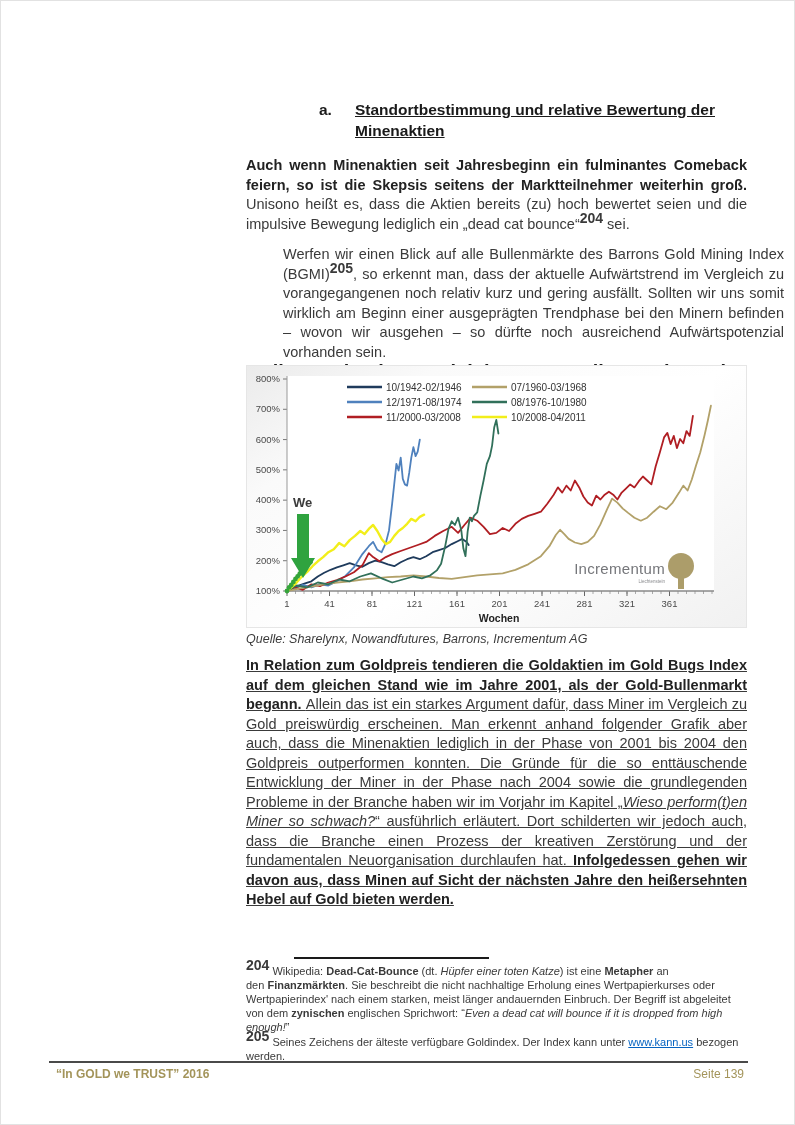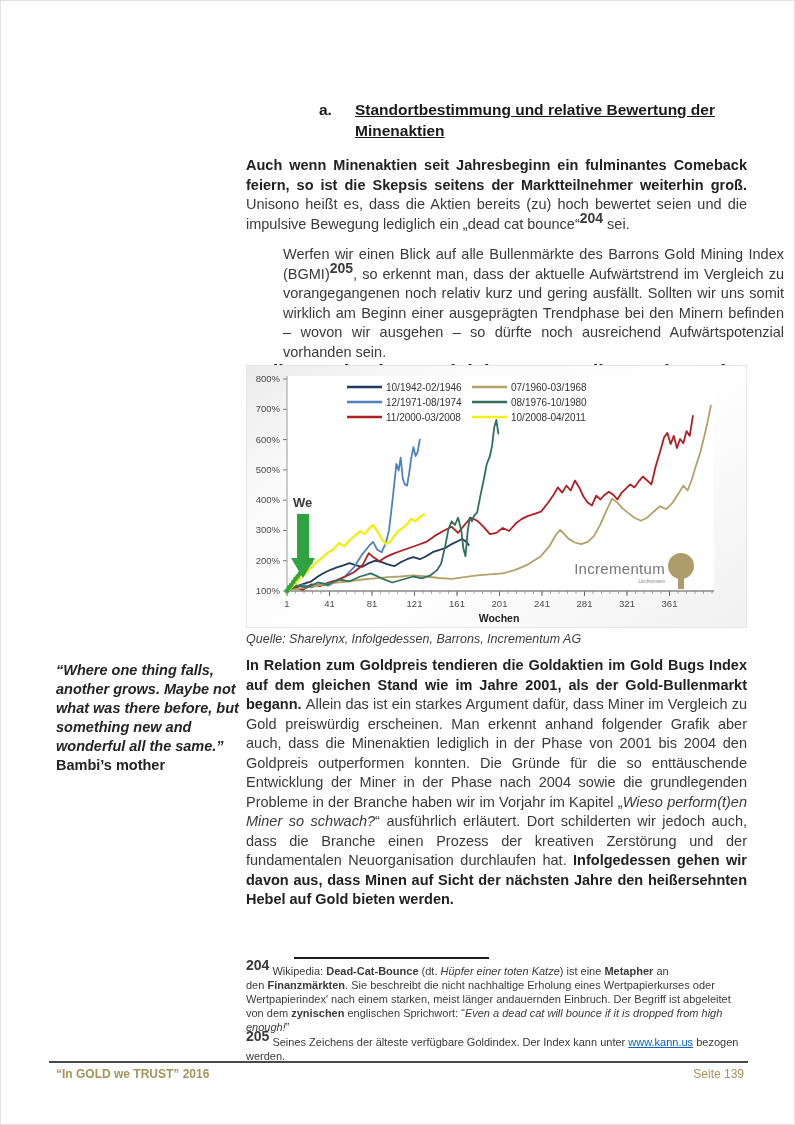--- a/index.html
+++ b/index.html
@@ -12,21 +12,21 @@
   .hdr .company{font-weight:bold;font-size:14.5px;color:#3e4a5e;}
   .hdr .sub{font-size:13.5px;color:#6b6b6b;}
 
   
   .col{position:absolute;left:245px;width:501px;}
   .heading{top:98px;font-size:15.5px;font-weight:bold;color:#1a1a1a;line-height:21px;}
   .heading .idx{position:absolute;left:73px;top:0;}
   .heading .htext{display:block;margin-left:109px;text-decoration:underline;}
 
   .para{font-size:14.5px;line-height:19.5px;text-align:justify;color:#3a3a3a;}
-  .p1{top:155px;} .p2{top:244px;margin-left:37px;} .p3{top:655px;}
+  .p1{top:155px;} .p2{top:244px;margin-left:37px;} .p3{top:655px;text-decoration:underline;}
   .para .b{font-weight:bold;color:#222;}
   .para .i{font-style:italic;}
   sup{font-size:14px;line-height:0;font-weight:bold;}
 
   .caption{top:360px;font-size:20px;font-weight:bold;color:#1f1f1f;}
 
   .chartbox{top:364px;height:263px;background:linear-gradient(145deg,#ebebeb 0%,#fafafa 22%,#ffffff 55%,#f1f1f1 100%);border:1px solid #e6e6e6;box-sizing:border-box;}
   .tick{font-size:9.5px;fill:#4a4a4a;}
   .legendtx{font-size:10px;fill:#333;}
   .xlabel{font-size:10.5px;font-weight:bold;fill:#222;}
@@ -194,26 +194,22 @@
         <text x="264" y="54.5" class="legendtx">10/2008-04/2011</text>
         <text x="46" y="141" class="anno">We</text>
         <polygon points="50,148 62,148 62,192 68,192 56,212 44,192 50,192" fill="#2fa33f"></polygon>
         <text x="418" y="208" text-anchor="end" class="logotx">Incrementum</text>
         <text x="418" y="217" text-anchor="end" class="logosub">Liechtenstein</text>
         <circle cx="434" cy="200" r="13" fill="#ac9d6a"></circle>
         <rect x="431" y="211" width="6" height="12" fill="#ac9d6a"></rect>
       </svg>
   </figure>
 
-  <div class="col source" style="position:absolute;">Quelle: Sharelynx, Infolgedessen, Barrons, Incrementum AG</div>
-
-  <div class="quote">
-    <div class="qt">“Where one thing falls, another grows. Maybe not what was there before, but something new and wonderful all the same.”</div>
-    <div class="attr">Bambi’s mother</div>
-  </div>
+  <div class="col source" style="position:absolute;">Quelle: Sharelynx, Nowandfutures, Barrons, Incrementum AG</div>
+
 
   <div class="col para p3" style="position:absolute;"><span class="b">In Relation zum Goldpreis tendieren die Goldaktien im Gold Bugs Index auf dem gleichen Stand wie im Jahre 2001, als der Gold-Bullenmarkt begann. </span><span>Allein das ist ein starkes Argument dafür, dass Miner im Vergleich zu Gold preiswürdig erscheinen.  Man erkennt anhand folgender Grafik aber auch, dass die Minenaktien lediglich in der Phase von 2001 bis 2004 den Goldpreis outperformen konnten. Die Gründe für die so enttäuschende Entwicklung der Miner in der Phase nach 2004 sowie die grundlegenden Probleme in der Branche haben wir im Vorjahr im Kapitel „</span><span class="i">Wieso perform(t)en Miner so schwach?</span><span>“ ausführlich erläutert. Dort schilderten wir jedoch auch, dass die Branche einen Prozess der kreativen Zerstörung und der fundamentalen Neuorganisation durchlaufen hat. </span><span class="b">Infolgedessen gehen wir davon aus, dass Minen auf Sicht der nächsten Jahre den heißersehnten Hebel auf Gold bieten werden.</span></div>
 
   <div class="col footnotes" style="position:absolute;">
     <div class="fnsep"></div>
     <div class="fn"><sup>204</sup><span> Wikipedia: </span><span class="b">Dead-Cat-Bounce</span><span> (dt. </span><span class="i">Hüpfer einer toten Katze</span><span>) ist eine </span><span class="b">Metapher</span><span> an</span><br><span>den </span><span class="b">Finanzmärkten</span><span>. Sie beschreibt die nicht nachhaltige Erholung eines Wertpapierkurses oder Wertpapierindex' nach einem starken, meist länger andauernden Einbruch. Der Begriff ist abgeleitet von dem </span><span class="b">zynischen</span><span> englischen Sprichwort: “</span><span class="i">Even a dead cat will bounce if it is dropped from high enough!</span><span>”</span></div>
     <div class="fn"><sup>205</sup><span> Seines Zeichens der älteste verfügbare Goldindex. Der Index kann unter </span><span class="link">www.kann.us</span><span> bezogen werden.</span></div>
   </div>
 
   <div class="footline"></div>

